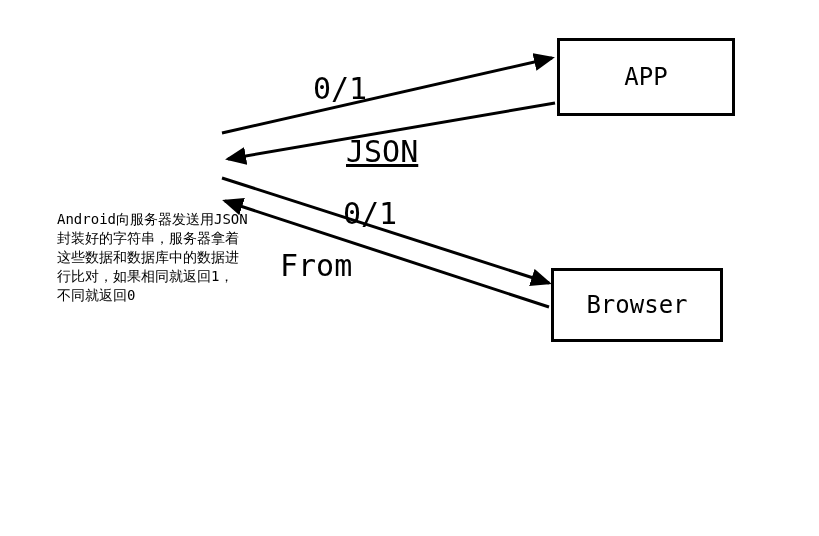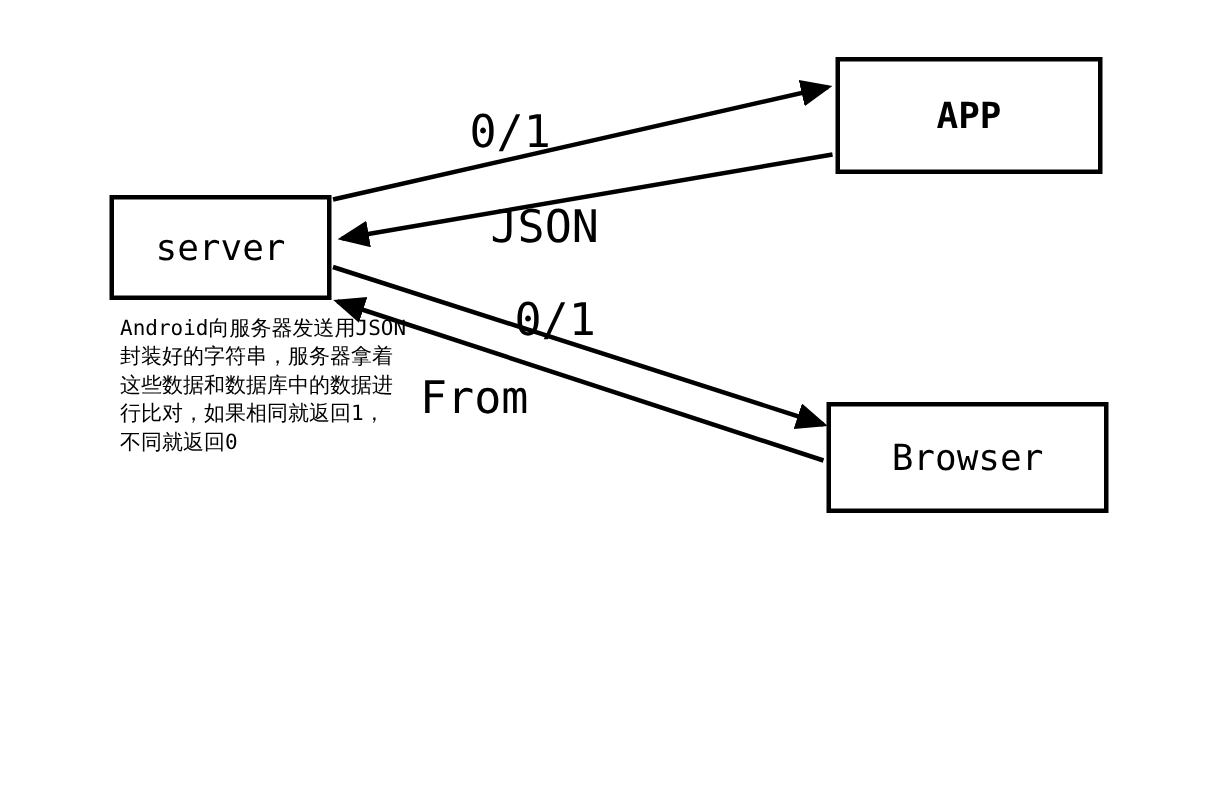--- a/index.html
+++ b/index.html
@@ -44,41 +44,38 @@
     width: 819px;
     height: 536px;
     pointer-events: none;
   }
 </style>
 </head>
 <body>
 
 <div class="canvas">
 
-  <div class="box" style="left:73px; top:130px; width:148px; height:70px;">
-    <span>server</span>
-  </div>
 
-  <div class="box" style="left:557px; top:38px; width:178px; height:78px;font-weight:bold;">
+  <div class="box" style="left:557px; top:38px; width:178px; height:78px;">
     <span>APP</span>
   </div>
 
-  <div class="box" style="left:551px; top:268px; width:188px; height:74px;">
+  <div class="box" style="left:551px; top:268px; width:172px; height:74px;">
     <span>Browser</span>
   </div>
 
   <div class="label" style="left:313px; top:71px;">0/1</div>
 
-  <div class="label" style="left:327px; top:134px;">JSON</div>
+  <div class="label" style="left:346px; top:134px;text-decoration:underline;">JSON</div>
 
   <div class="label" style="left:343px; top:196px;">0/1</div>
 
   <div class="label" style="left:280px; top:248px;">From</div>
 
-  <div class="desc" style="left:80px; top:210px;">Android向服务器发送用JSON
+  <div class="desc" style="left:57px; top:210px;">Android向服务器发送用JSON
 封装好的字符串，服务器拿着
 这些数据和数据库中的数据进
 行比对，如果相同就返回1，
 不同就返回0</div>
 
   <svg class="arrows" viewBox="0 0 819 536">
     <defs>
       <marker id="arrowhead" markerWidth="8" markerHeight="8" refX="6" refY="3" orient="auto" markerUnits="strokeWidth">
         <path d="M0,0 L7,3 L0,6 Z" fill="#000"></path>
       </marker>

